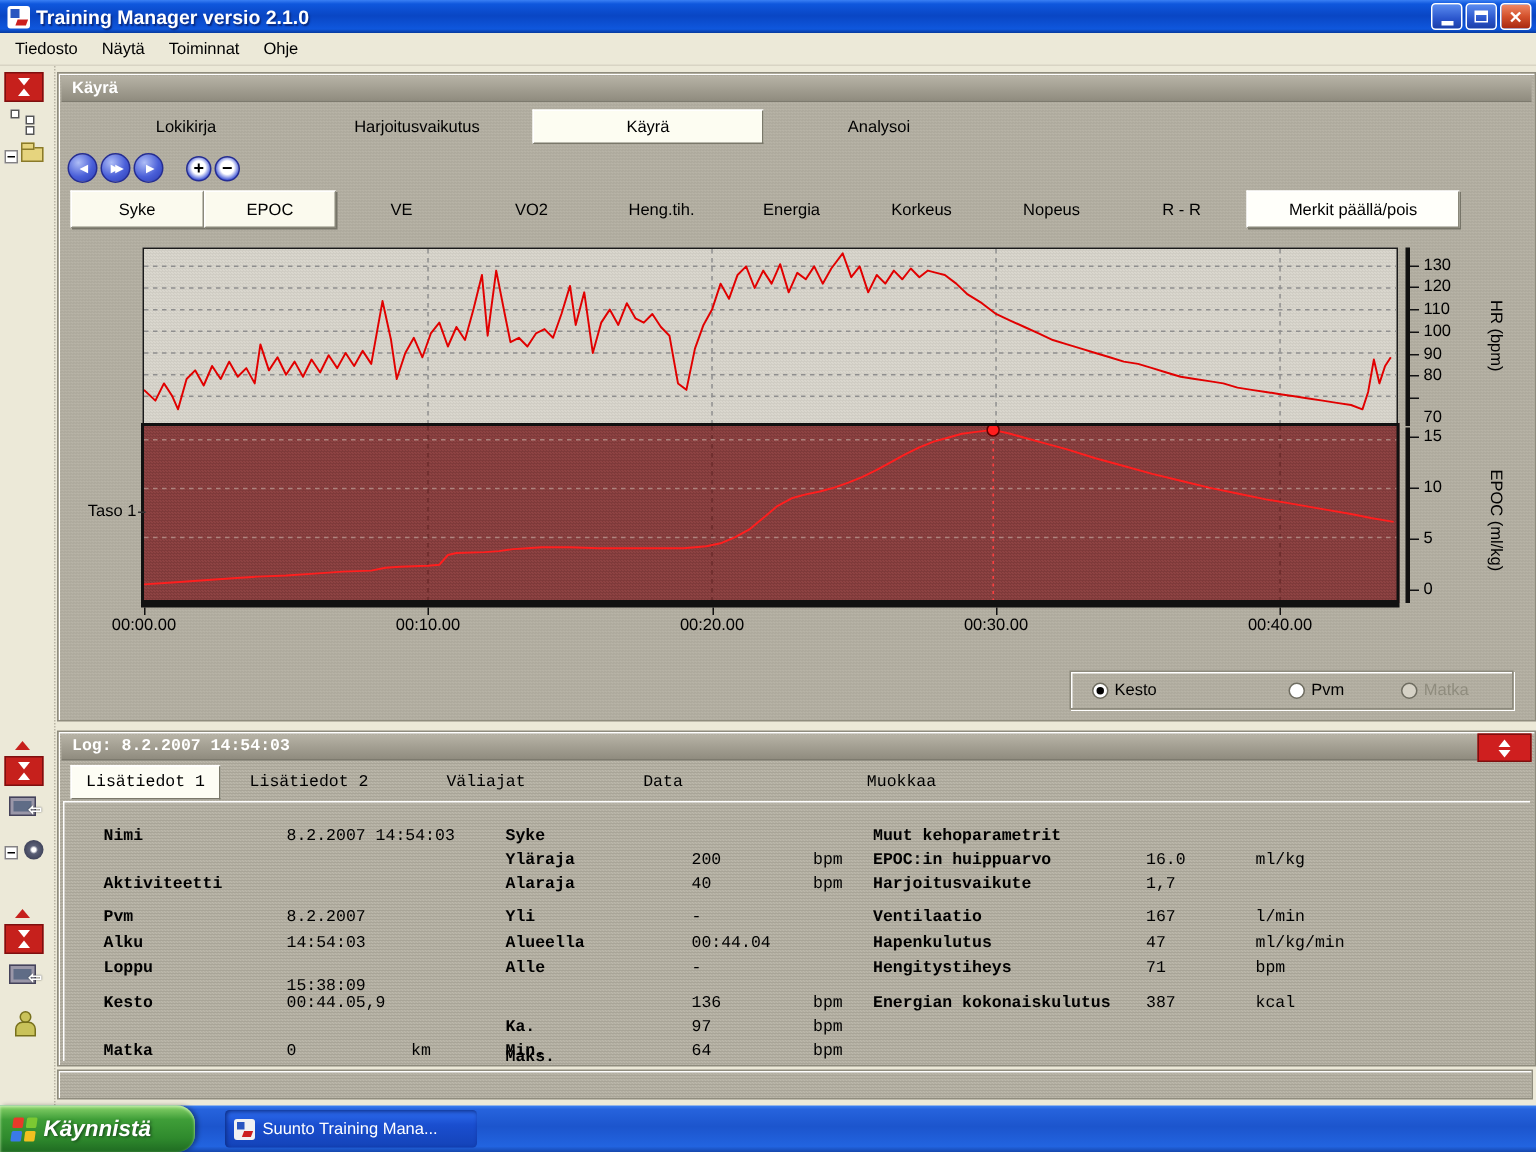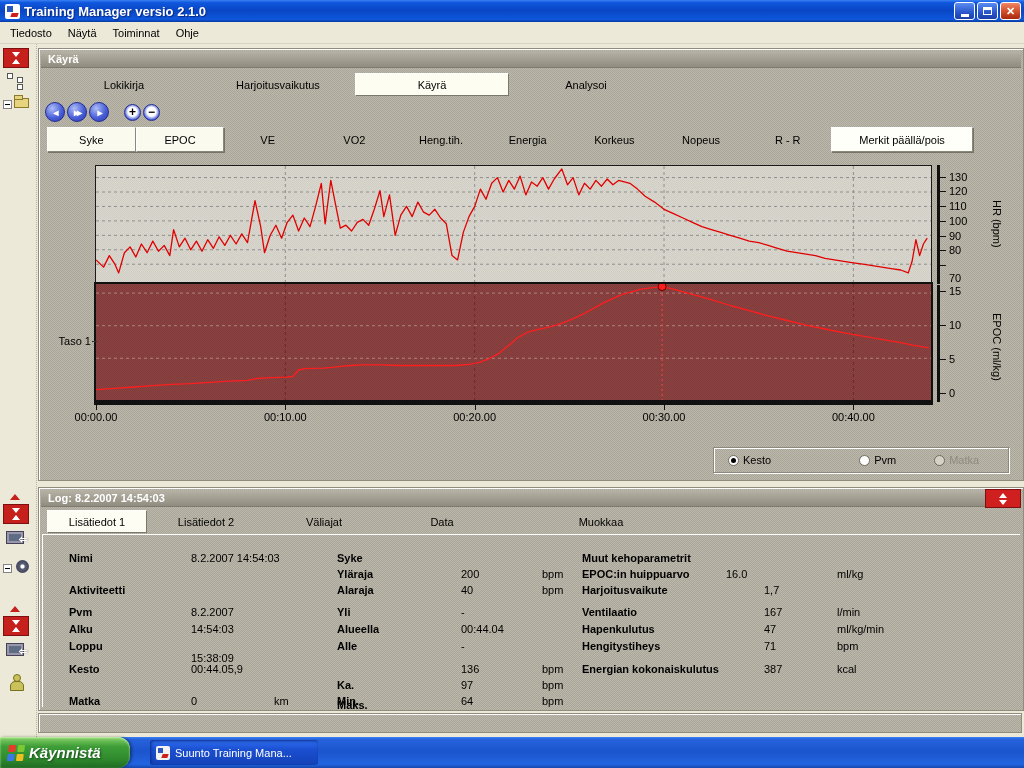--- a/index.html
+++ b/index.html
@@ -321,21 +321,21 @@
         <span class="rdot"></span>
         <span>Pvm</span>
       </label>
       <label class="radio dis" style="margin-left: 38px;">
         <span class="rdot"></span>
         <span>Matka</span>
       </label>
     </div>
 </div>
 
-<div class="panel checker" style="left:38px;top:487px;width:984px;height:222px;">
+<div class="panel checker" style="left:38px;top:487px;width:984px;height:222px;font-family:Liberation Mono, monospace;">
   <div class="panel-caption">
     <span>Log: 8.2.2007 14:54:03</span>
   </div>
   <div class="log-red-btn">
     <span class="tri-up"></span>
     <span class="tri-down"></span>
   </div>
   <div class="log-tabs" id="log-tabs">
       <div class="ltab sel" style="width: 100px;">Lisätiedot 1</div>
       <div class="ltab" style="width: 118px;">Lisätiedot 2</div>
@@ -375,21 +375,21 @@
       <span class="dvalue" style="left: 419px; top: 129px;">136</span>
       <span class="dunit" style="left: 500px; top: 129px;">bpm</span>
       <span class="dlabel" style="left: 295px; top: 145px;">Ka.</span>
       <span class="dvalue" style="left: 419px; top: 145px;">97</span>
       <span class="dunit" style="left: 500px; top: 145px;">bpm</span>
       <span class="dlabel" style="left: 295px; top: 161px;">Min.</span>
       <span class="dvalue" style="left: 419px; top: 161px;">64</span>
       <span class="dunit" style="left: 500px; top: 161px;">bpm</span>
       <span class="dlabel" style="left: 540px; top: 18px;">Muut kehoparametrit</span>
       <span class="dlabel" style="left: 540px; top: 34px;">EPOC:in huippuarvo</span>
-      <span class="dvalue" style="left: 684px; top: 34px;">16.0</span>
+      <span class="dvalue" style="left: 722px; top: 34px;">16.0</span>
       <span class="dunit" style="left: 795px; top: 34px;">ml/kg</span>
       <span class="dlabel" style="left: 540px; top: 50px; text-align: center;">Harjoitusvaikute</span>
       <span class="dvalue" style="left: 722px; top: 50px;">1,7</span>
       <span class="dlabel" style="left: 540px; top: 72px;">Ventilaatio</span>
       <span class="dvalue" style="left: 722px; top: 72px;">167</span>
       <span class="dunit" style="left: 795px; top: 72px;">l/min</span>
       <span class="dlabel" style="left: 540px; top: 89px;">Hapenkulutus</span>
       <span class="dvalue" style="left: 722px; top: 89px;">47</span>
       <span class="dunit" style="left: 795px; top: 89px;">ml/kg/min</span>
       <span class="dlabel" style="left: 540px; top: 106px;">Hengitystiheys</span>

